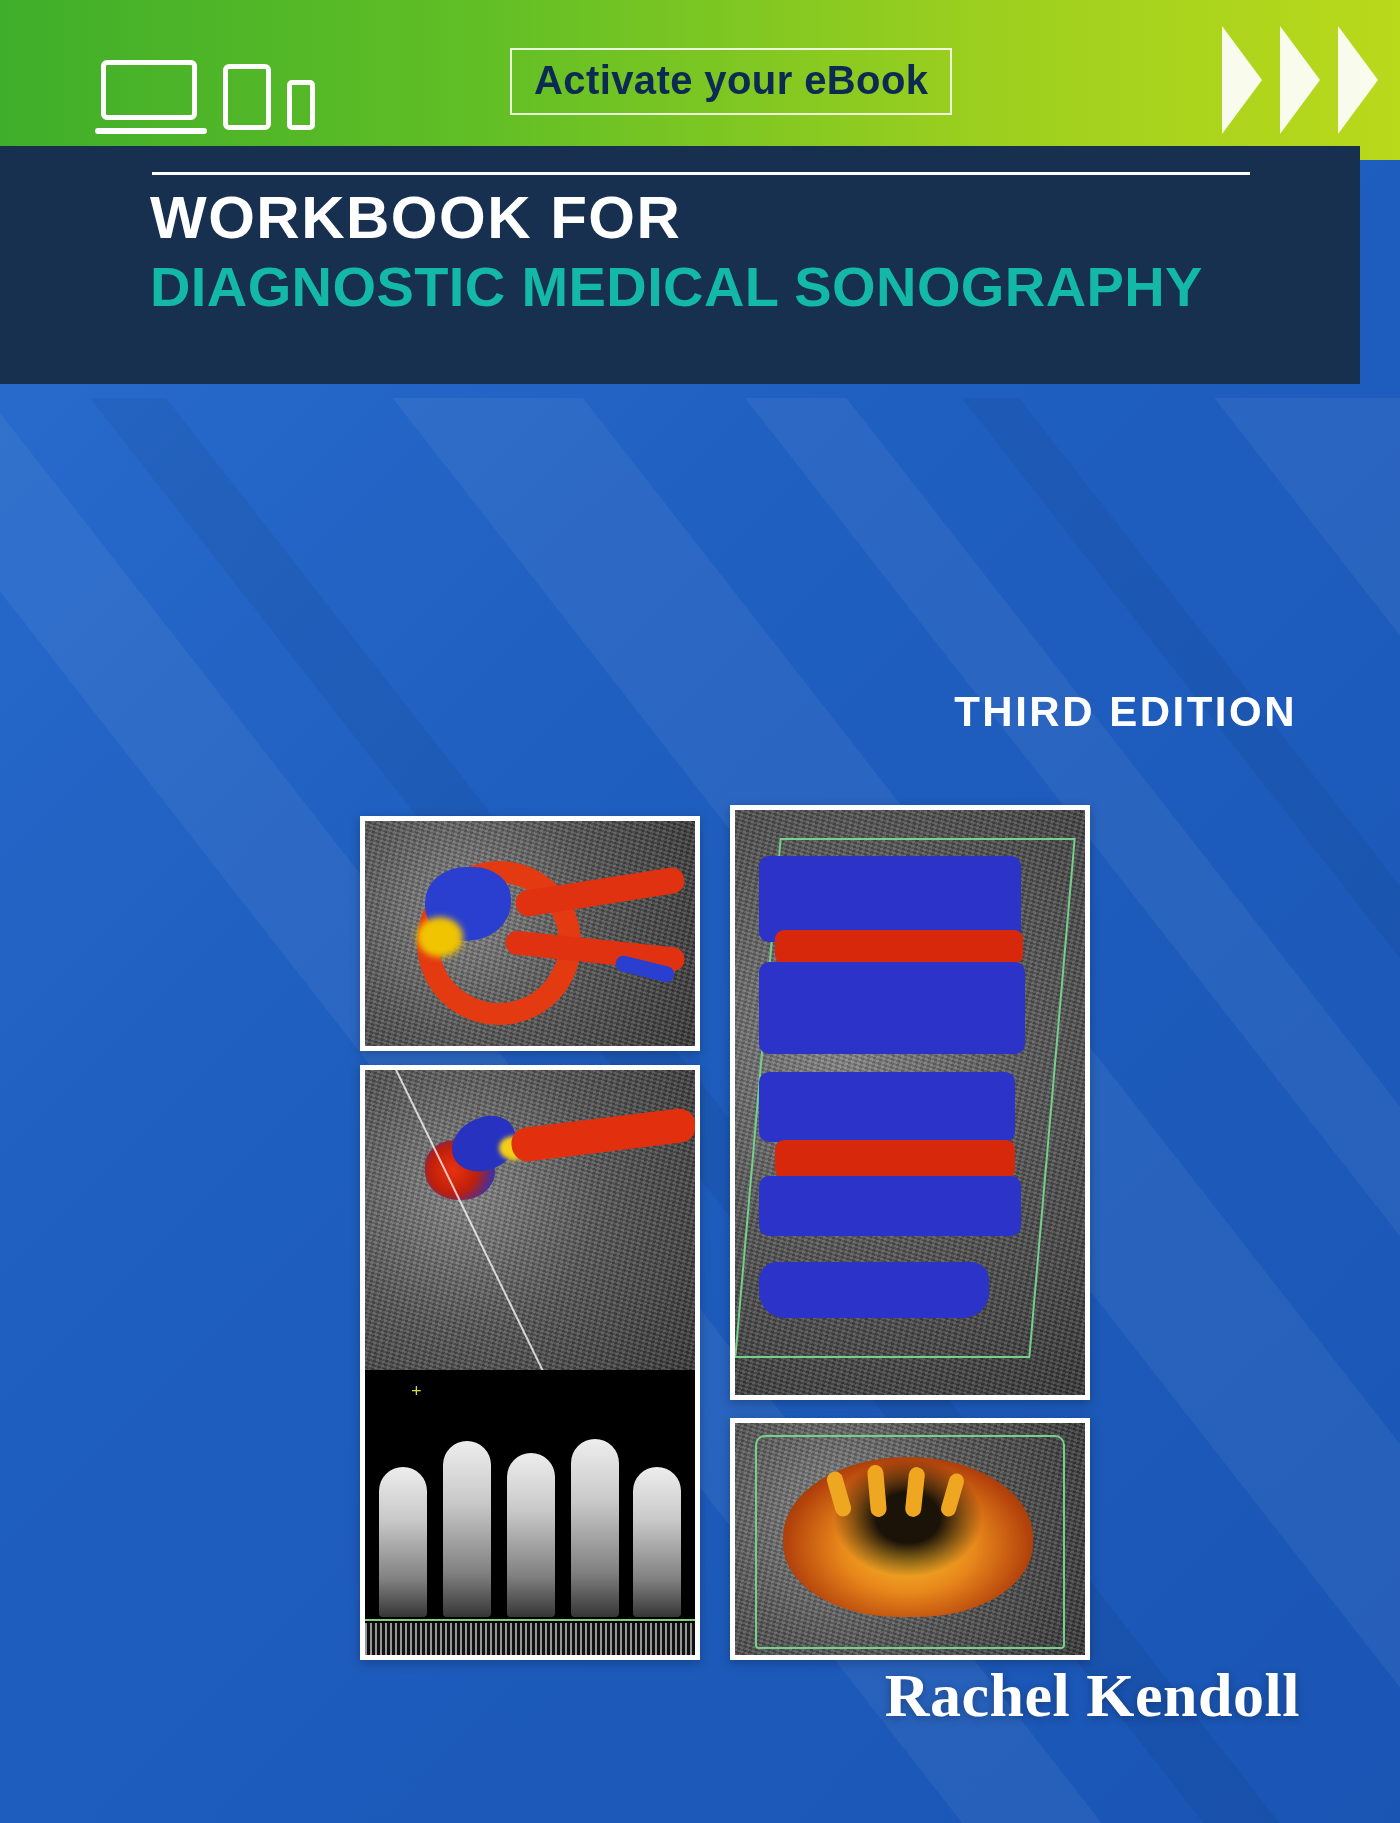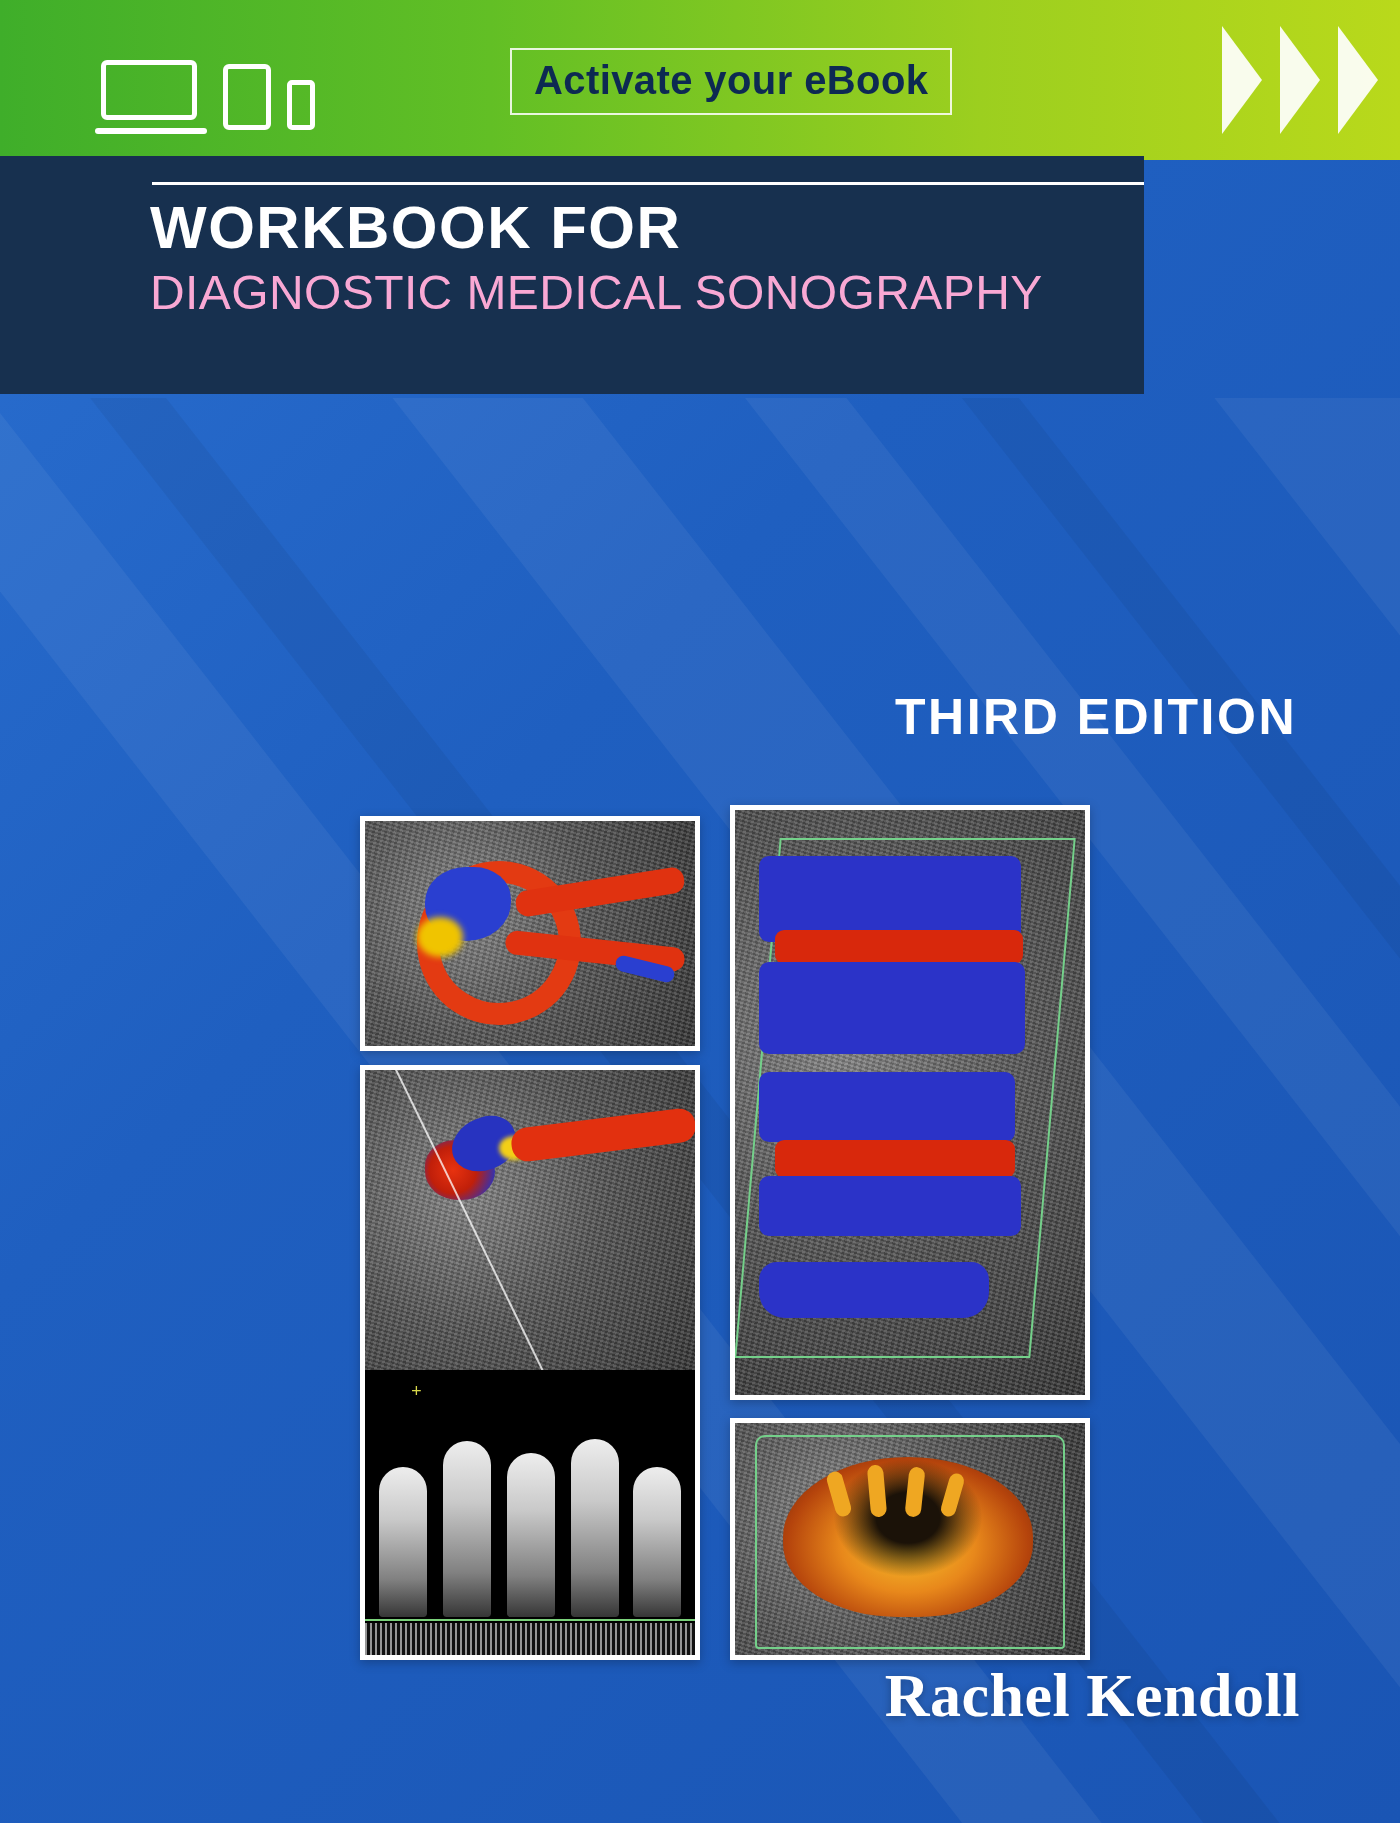--- a/index.html
+++ b/index.html
@@ -104,22 +104,22 @@
     font-weight: bold;
     letter-spacing: 0.4px;
     font-family: "Liberation Sans", sans-serif;
     background: transparent;
   }
 
   
   .title-block {
     position: absolute;
     left: 0;
-    top: 156px;
-    width: 1144px;
+    top: 146px;
+    width: 1360px;
     height: 238px;
     background: #17304f;
     overflow: hidden;
   }
   .title-block .rule {
     position: absolute;
     left: 152px;
     top: 26px;
     width: 1098px;
     height: 3px;
@@ -132,23 +132,23 @@
     color: #ffffff;
     font-size: 60px;
     font-weight: bold;
     letter-spacing: 1.5px;
     line-height: 1.05;
   }
   .series-title {
     position: absolute;
     left: 150px;
     top: 112px;
-    color: #f9a8d4;
-    font-size: 48px;
-    font-weight: normal;
+    color: #14b8a6;
+    font-size: 56px;
+    font-weight: bold;
     letter-spacing: 0.4px;
     line-height: 1.05;
   }
 
   
   .streaks {
     position: absolute;
     left: 0; top: 398px;
     width: 1400px; height: 1425px;
     overflow: hidden;
@@ -177,21 +177,21 @@
     line-height: 1.06;
     text-shadow: 0 3px 10px rgba(0,0,0,0.30);
   }
   .edition {
     position: absolute;
     right: 103px;
     top: 688px;
     color: #ffffff;
     font-family: "Liberation Sans", sans-serif;
     font-weight: bold;
-    font-size: 50px;
+    font-size: 42px;
     letter-spacing: 2.5px;
     text-align: right;
   }
 
   
   .panel {
     position: absolute;
     border: 5px solid #ffffff;
     box-sizing: border-box;
     overflow: hidden;

